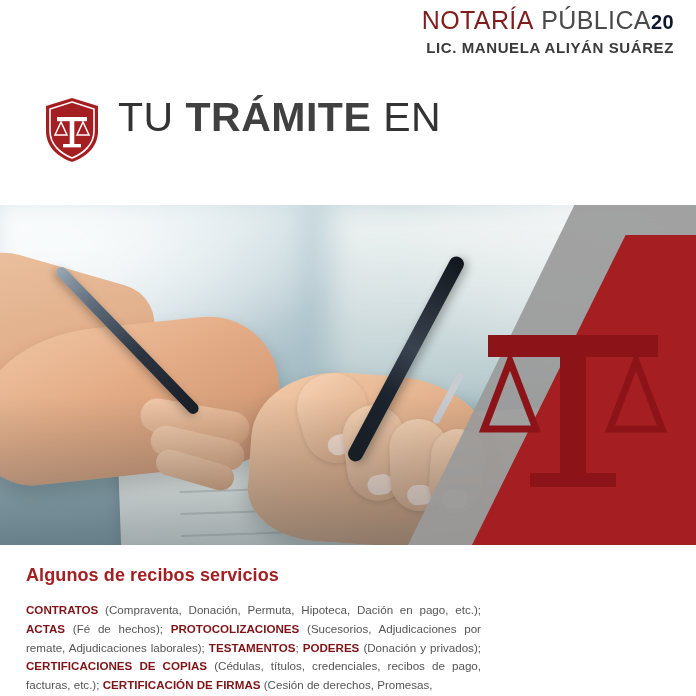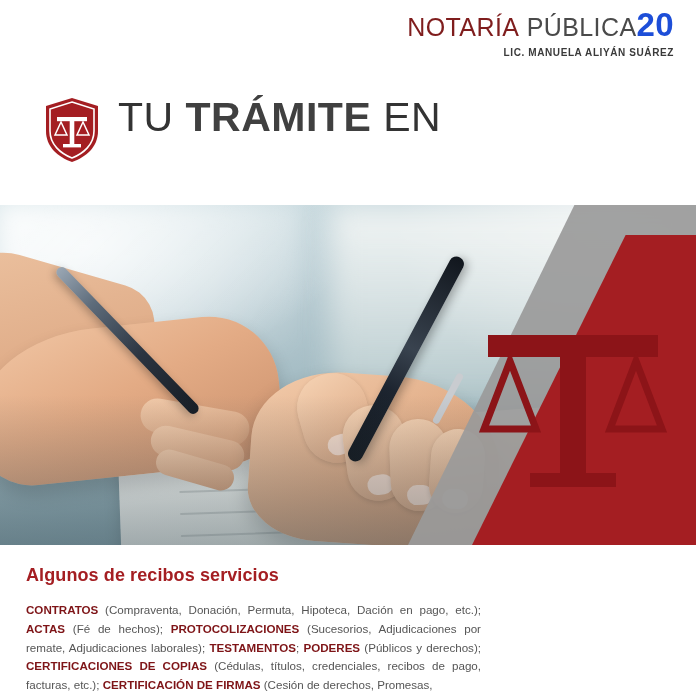--- a/index.html
+++ b/index.html
@@ -38,31 +38,31 @@
     font-weight: 400;
     white-space: nowrap;
   }
   .brand-line1 .b-strong {
     font-weight: 400;
     color: #7f1d1d;
     margin-left: 47px;
   }
   .brand-line1 .b-num {
     font-weight: 700;
-    color: #1d4ed8;
-    font-size: 33px;
+    color: #0f172a;
+    font-size: 20px;
   }
   .brand-line1 .b-light {
     font-weight: 400;
     color: #4a4a4a;
     margin-top: 45px;
   }
   .brand-line2 {
     margin-top: 7px;
-    font-size: 10px;
+    font-size: 15px;
     letter-spacing: 0.6px;
     color: #3a3a3a;
     font-weight: 700;
     white-space: nowrap;
   }
 
   
   .shield {
     position: absolute;
     left: 44px;
@@ -381,17 +381,17 @@
   </div>
 </div>
 
 <div class="services">
   <div class="services-title">Algunos de recibos servicios</div>
   <div class="services-body">
     <span class="svc-b">CONTRATOS</span><span class="svc-n"> (Compraventa, Donación, Permuta, Hipoteca, Dación en pago, etc.);</span>
     <span class="svc-b">ACTAS</span><span class="svc-n"> (Fé de hechos);</span>
     <span class="svc-b">PROTOCOLIZACIONES</span><span class="svc-n"> (Sucesorios, Adjudicaciones por remate, Adjudicaciones laborales);</span>
     <span class="svc-b">TESTAMENTOS</span><span class="svc-n">;</span>
-    <span class="svc-b">PODERES</span><span class="svc-n"> (Públicos y derechos);</span>
+    <span class="svc-b">PODERES</span><span class="svc-n"> (Donación y privados);</span>
     <span class="svc-b">CERTIFICACIONES DE COPIAS</span><span class="svc-n"> (Cédulas, títulos, credenciales, recibos de pago, facturas, etc.);</span>
     <span class="svc-b">CERTIFICACIÓN DE FIRMAS</span><span class="svc-n"> (Cesión de derechos, Promesas,</span>
   </div>
 </div>
 
 </body></html>

